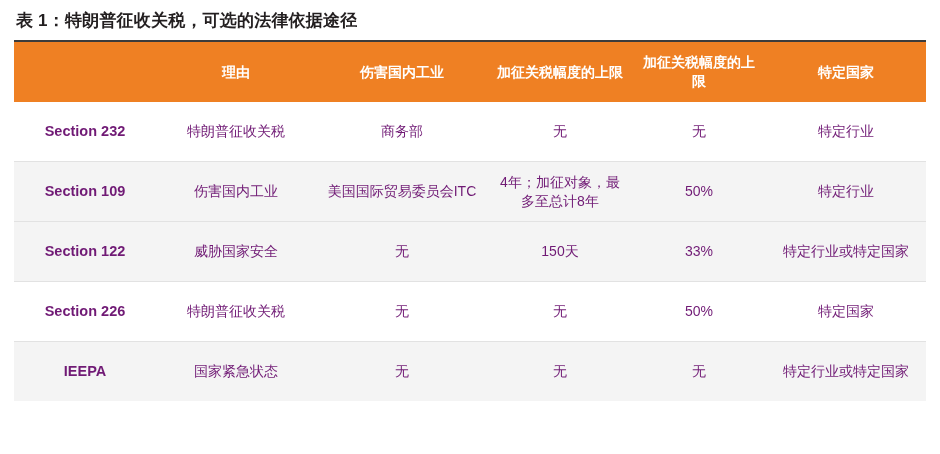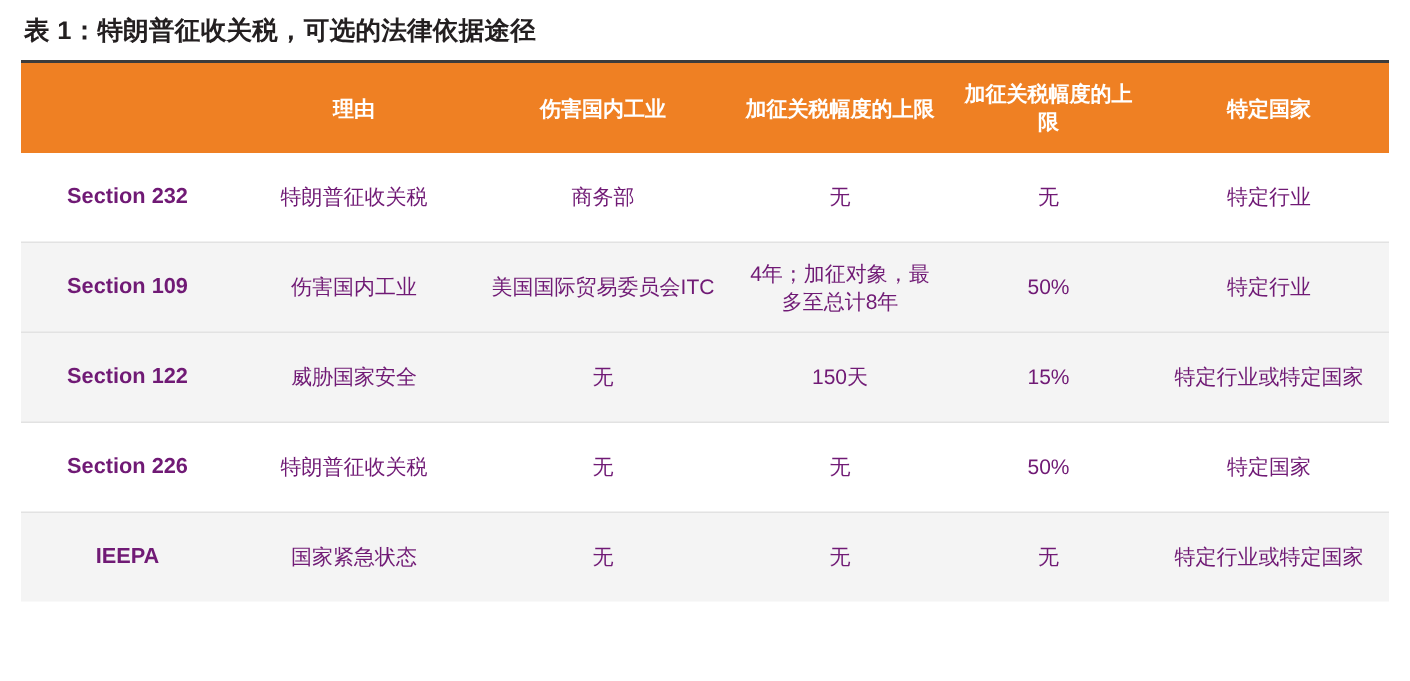--- a/index.html
+++ b/index.html
@@ -123,21 +123,21 @@
         <td>美国国际贸易委员会ITC</td>
         <td>4年；加征对象，最多至总计8年</td>
         <td>50%</td>
         <td>特定行业</td>
       </tr>
       <tr class="alt">
         <td class="rowhead">Section 122</td>
         <td>威胁国家安全</td>
         <td>无</td>
         <td>150天</td>
-        <td>15%</td>
+        <td>33%</td>
         <td>特定行业或特定国家</td>
       </tr>
       <tr>
         <td class="rowhead">Section 226</td>
         <td>特朗普征收关税</td>
         <td>无</td>
         <td>无</td>
         <td>50%</td>
         <td>特定国家</td>
       </tr>

